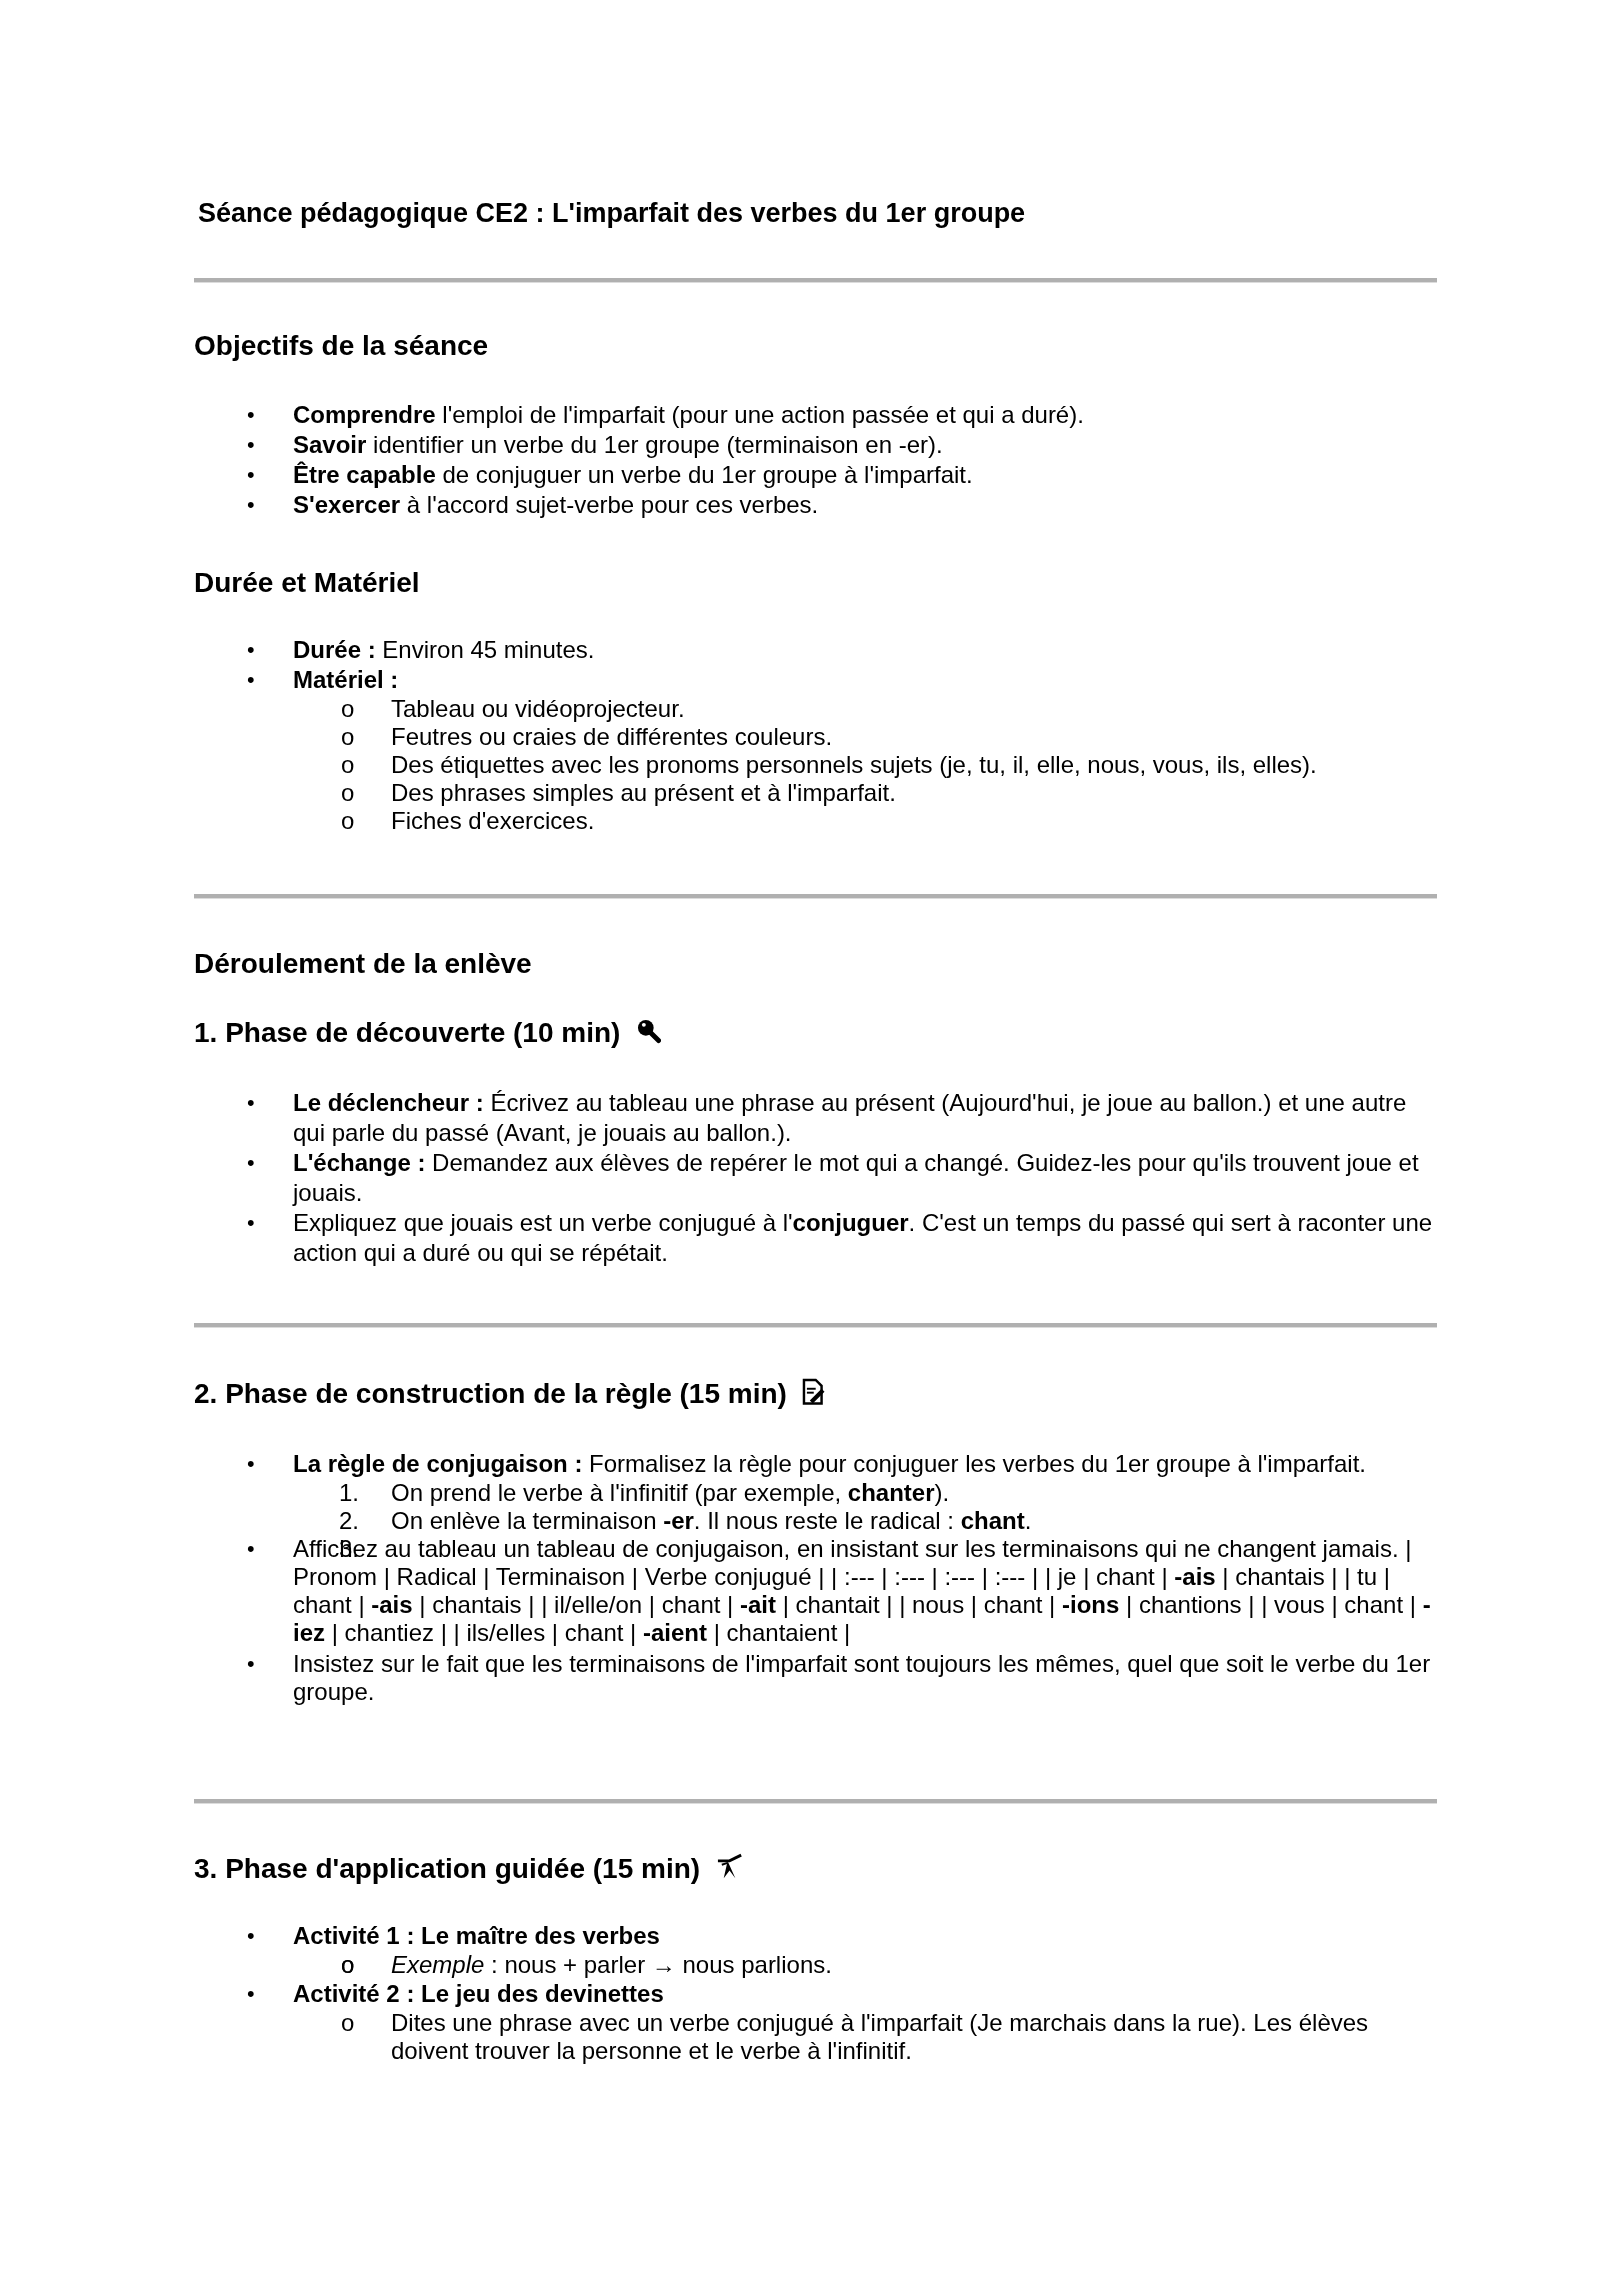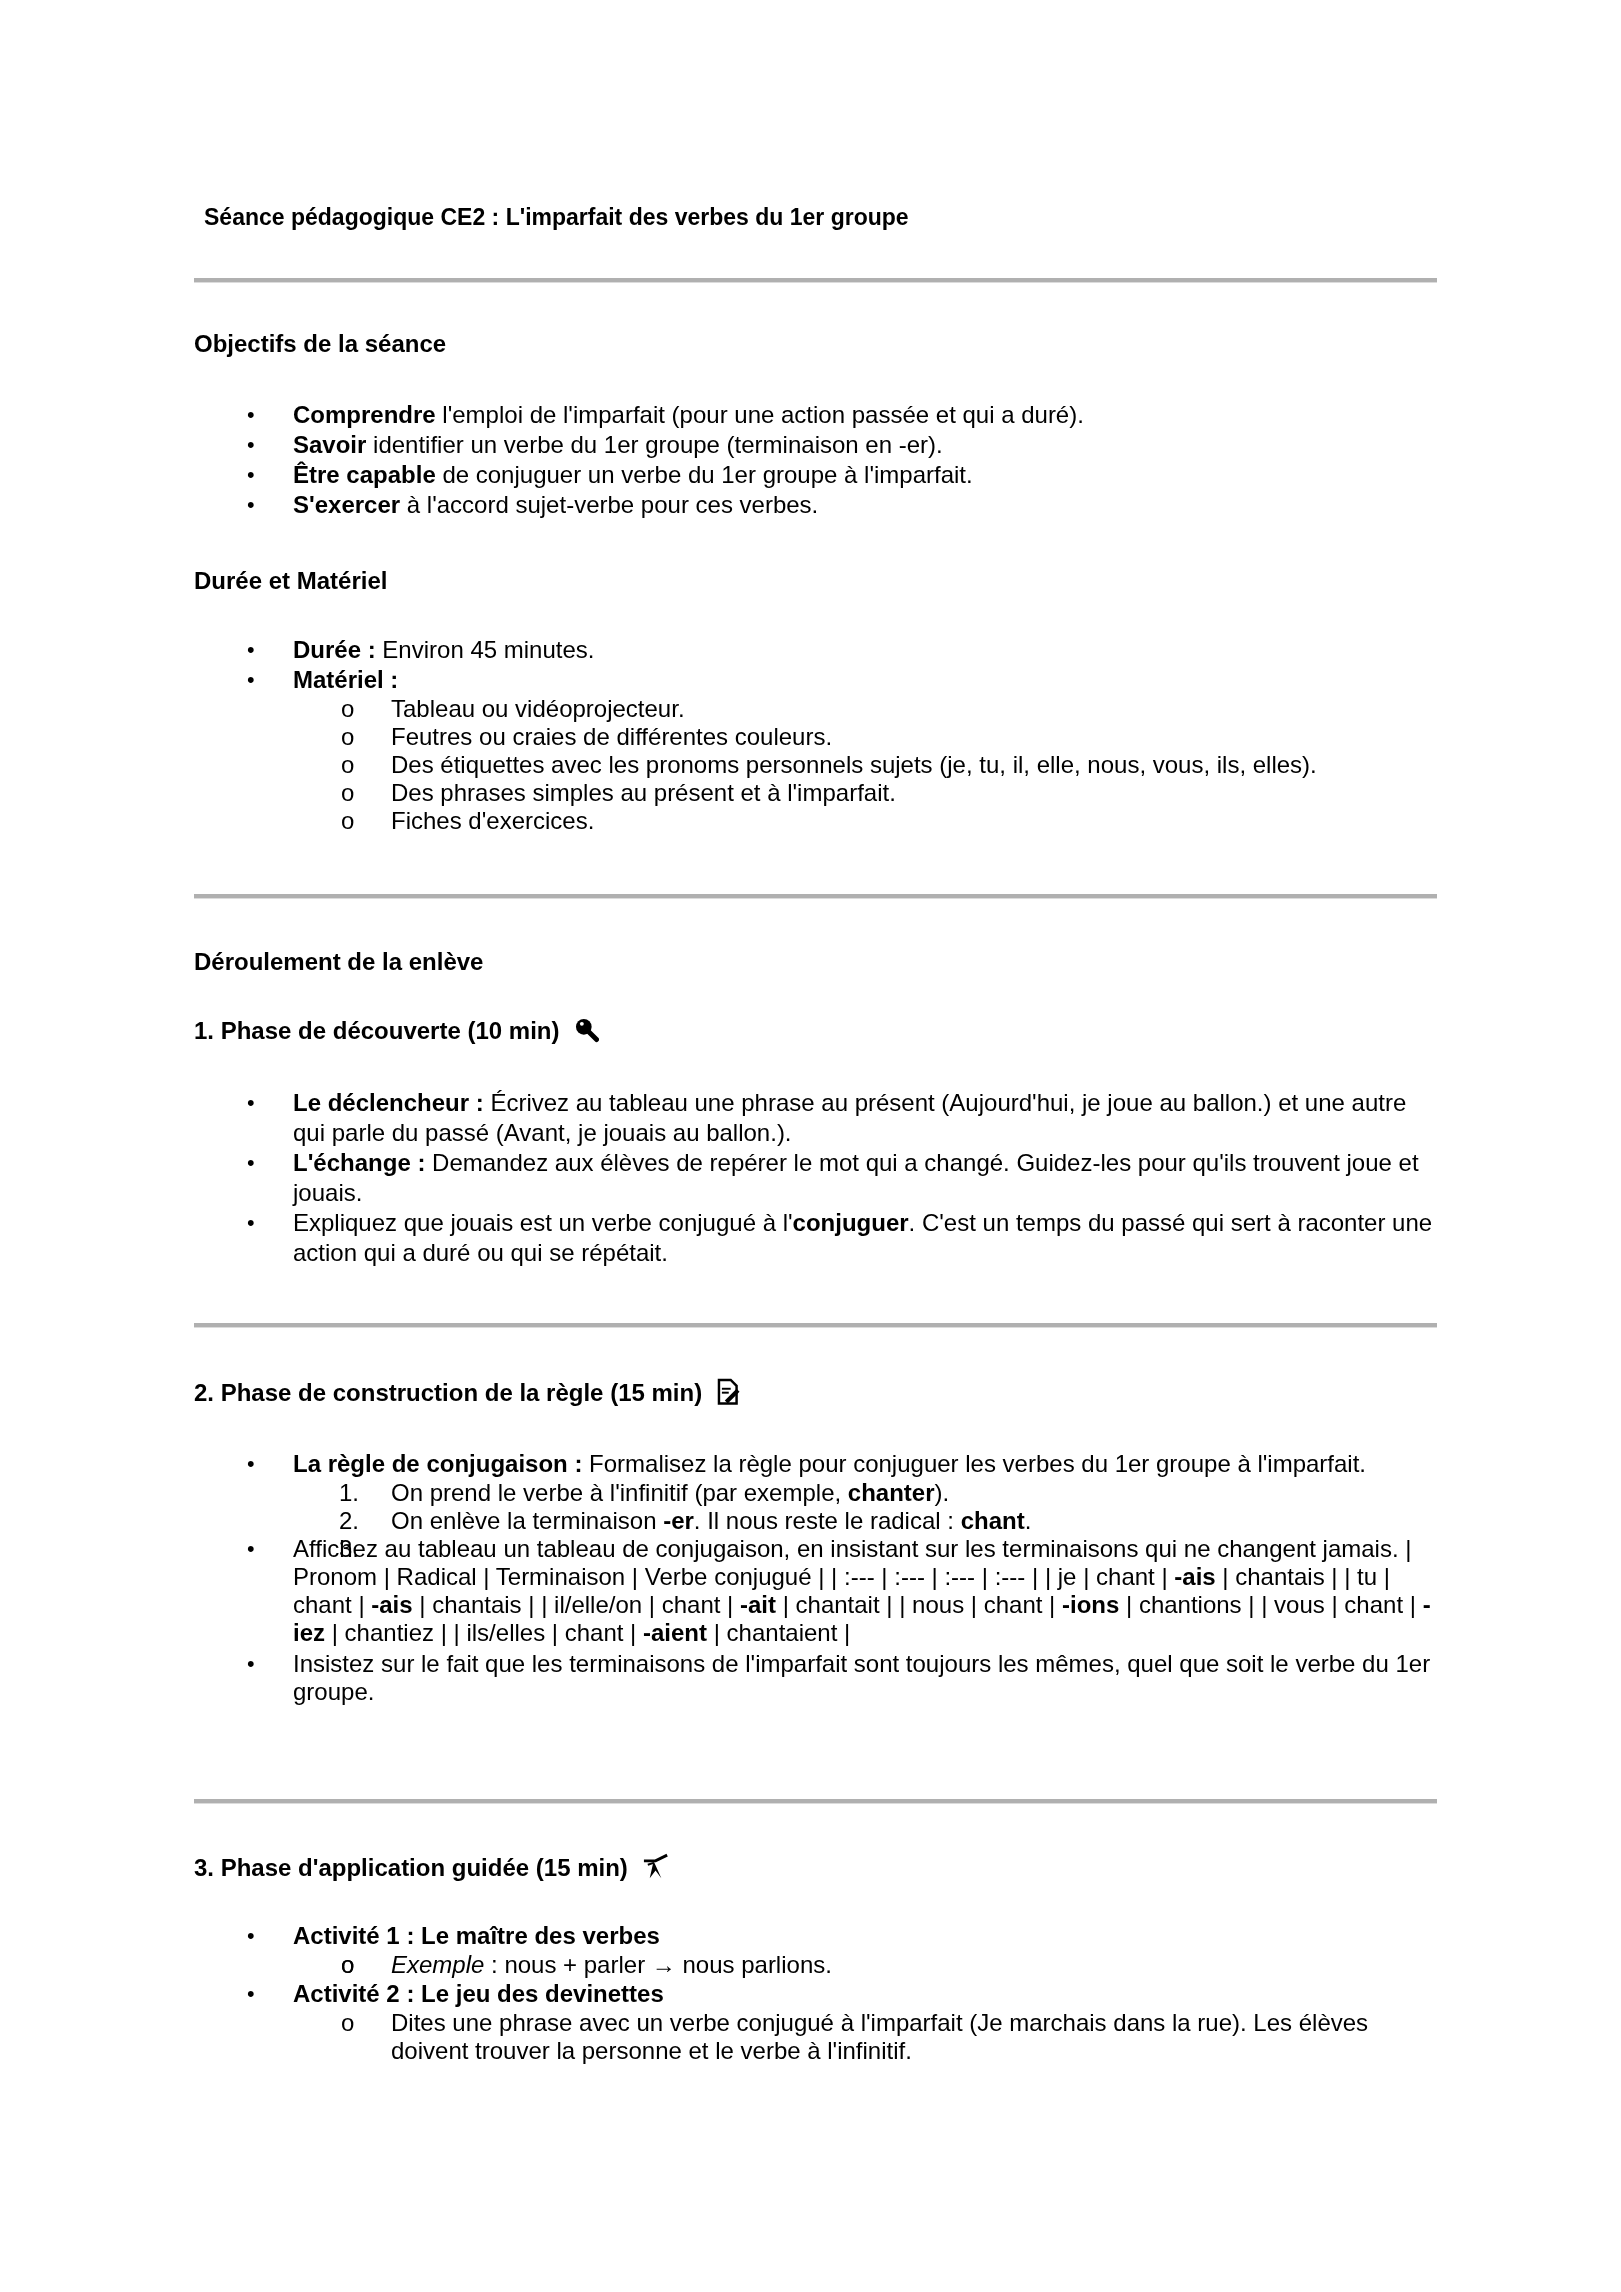--- a/index.html
+++ b/index.html
@@ -1,21 +1,21 @@
 <!DOCTYPE html>
 <html><head>
   <meta charset="utf-8">
   <style>
     html, body { margin: 0; padding: 0; background: #ffffff; }
     body { width: 1621px; height: 2293px; position: relative; overflow: hidden;
       font-family: "Liberation Sans", sans-serif; color: #000; font-size: 24px; }
     .page { position: absolute; left: 194px; top: 0; width: 1243px; }
-    .title { position: absolute; top: 194px; font-weight: bold; font-size: 23px; margin: 10px; }
+    .title { position: absolute; top: 194px; font-weight: bold; font-size: 27px; margin: 4px; }
     .hr { position: absolute; left: 0; width: 1243px; height: 3.9px; background: #b0b0b0; border-bottom: 1px solid #dcdcdc; }
-    .h { position: absolute; font-weight: bold; font-size: 24px; margin: 0; white-space: nowrap; }
+    .h { position: absolute; font-weight: bold; font-size: 28px; margin: 0; white-space: nowrap; }
     ul, ol { margin: 0; padding: 0; list-style: none; }
     .list { position: absolute; left: 0; width: 1243px; }
     .li { position: relative; padding-left: 99px; line-height: 30px; }
     .li .bullet { position: absolute; left: 53px; top: 0; font-size: 21.6px; }
     .sub { position: relative; padding-left: 197px; line-height: 28px; }
     .sub .marker { position: absolute; left: 147px; top: 0; }
     .sub .num { position: absolute; left: 145px; top: 0; }
     b { font-weight: bold; }
     .icon { display: inline-block; vertical-align: middle; margin-left: 7.8px; }
   </style>

